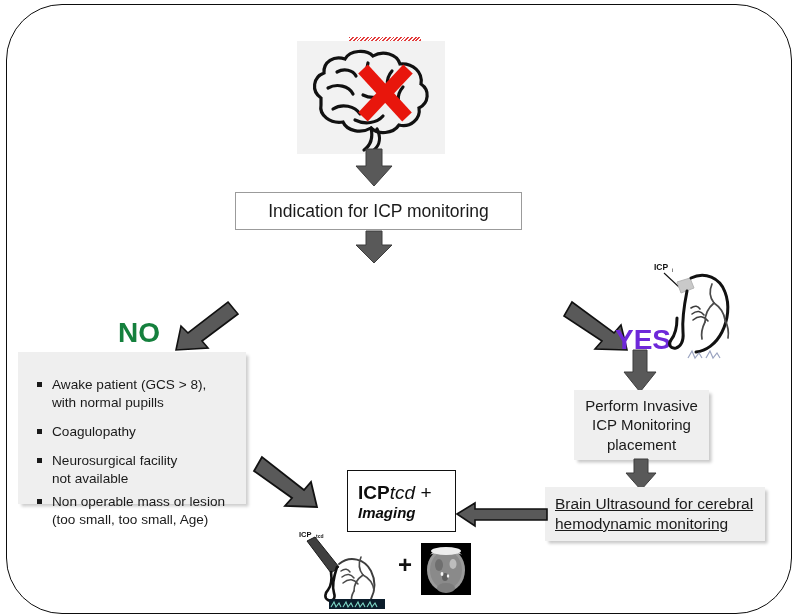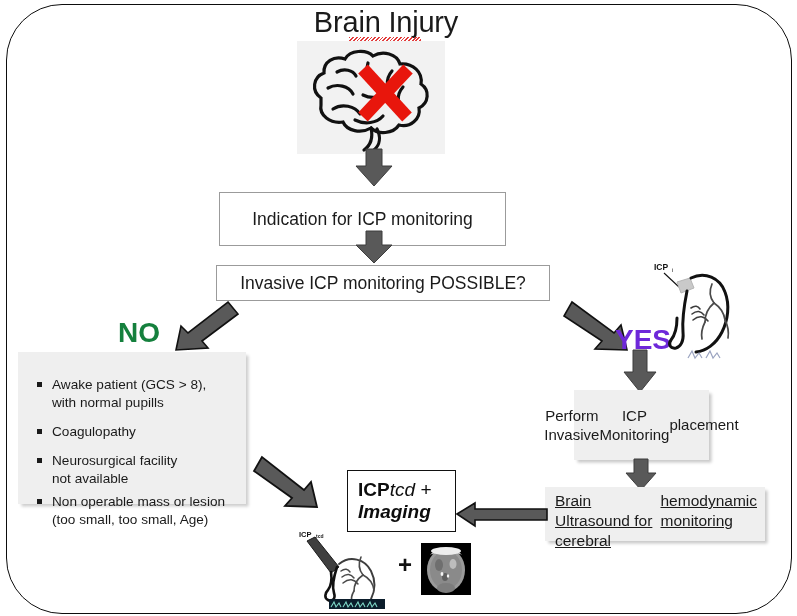--- a/index.html
+++ b/index.html
@@ -65,30 +65,31 @@
     background: #ffffff;
     border: 1.2px solid #9b9b9b;
     box-sizing: border-box;
     display: flex;
     align-items: center;
     justify-content: center;
     color: #1a1a1a;
     font-size: 17.5px;
     white-space: nowrap;
   }
-  #box-indication { left: 219px; top: 192px; width: 287px; height: 54px; }
+  #box-indication { left: 235px; top: 192px; width: 287px; height: 38px; }
   #box-possible   { left: 216px; top: 265px; width: 334px; height: 36px; }
 
   
   .gbox {
     background: #efefef;
     box-shadow: 2.5px 2.5px 3px rgba(0,0,0,.22);
     box-sizing: border-box;
     color: #1a1a1a;
     display: flex;
+    flex-direction: column;
     align-items: center;
     justify-content: center;
     text-align: center;
     line-height: 1.28;
   }
   #box-perform {
     left: 574px; top: 390px; width: 135px; height: 70px;
     font-size: 15px;
   }
   #box-ultrasound {
@@ -141,21 +142,21 @@
     background: #ffffff;
     border: 1.6px solid #111111;
     box-sizing: border-box;
     display: flex;
     flex-direction: column;
     justify-content: center;
     padding-left: 10px;
     color: #0d0d0d;
   }
   #box-icptcd .l1 { font-size: 19px; white-space: nowrap; }
-  #box-icptcd .l2 { font-size: 19px; font-weight: bold; font-style: italic; }
+  #box-icptcd .l2 { font-size: 15px; font-weight: bold; font-style: italic; }
   #box-icptcd b  { font-weight: bold; }
   #box-icptcd i  { font-style: italic; font-weight: normal; margin-top: 16px; }
 
   
   #plus-sign {
     left: 398px; top: 551px;
     font-size: 24px; font-weight: bold; color: #111;
   }
 
   
@@ -166,21 +167,20 @@
   svg { overflow: visible; }
   text { font-family: "Liberation Sans", sans-serif; }
 </style>
 </head>
 <body>
 
 <div id="canvas">
   <div id="frame"></div>
 
   <div id="title" class="abs">
-    <span>Brain Injury</span>
     <span class="squig"></span>
   </div>
 
   <div id="brain-pic" class="abs">
     <svg width="148" height="113" viewBox="0 0 148 113">
       <g fill="none" stroke="#111" stroke-width="3.2" stroke-linecap="round">
         <path d="M24 57 C14 50 16 36 27 32 C26 21 37 14 48 18 C53 9 69 8 76 15
                  C86 9 100 13 103 23 C116 22 126 31 124 43 C133 49 132 62 122 67
                  C124 78 113 87 102 84 C96 93 81 94 74 87 C64 93 50 90 46 81
                  C33 83 22 74 24 64 Z"></path>
@@ -207,23 +207,20 @@
   </svg>
 
   <div id="box-indication" class="abs wbox">
     <span>Indication for ICP monitoring</span>
   </div>
 
   <svg class="abs" style="left:355px; top:231px;" width="40" height="34">
     <polygon points="11,0 27,0 27,14 37,14 19,32 1,14 11,14" fill="#595959" stroke="#3d3d3d" stroke-width="1"></polygon>
   </svg>
 
-  <div id="box-possible" class="abs wbox">
-    <span>Invasive ICP monitoring POSSIBLE?</span>
-  </div>
 
   <svg class="abs" style="left:150px; top:300px;" width="90" height="60">
     <polygon points="78,2 88,14 52,41 58,48 26,50 31,26 38,33" fill="#595959" stroke="#111" stroke-width="1.6"></polygon>
   </svg>
 
   <svg class="abs" style="left:560px; top:300px;" width="95" height="62">
     <polygon points="6,2 -2,16 36,41 29,49 61,50 55,25 48,33" fill="#595959" stroke="#111" stroke-width="1.6" transform="translate(6,0)"></polygon>
   </svg>
 
   <div id="no-label" class="abs">

